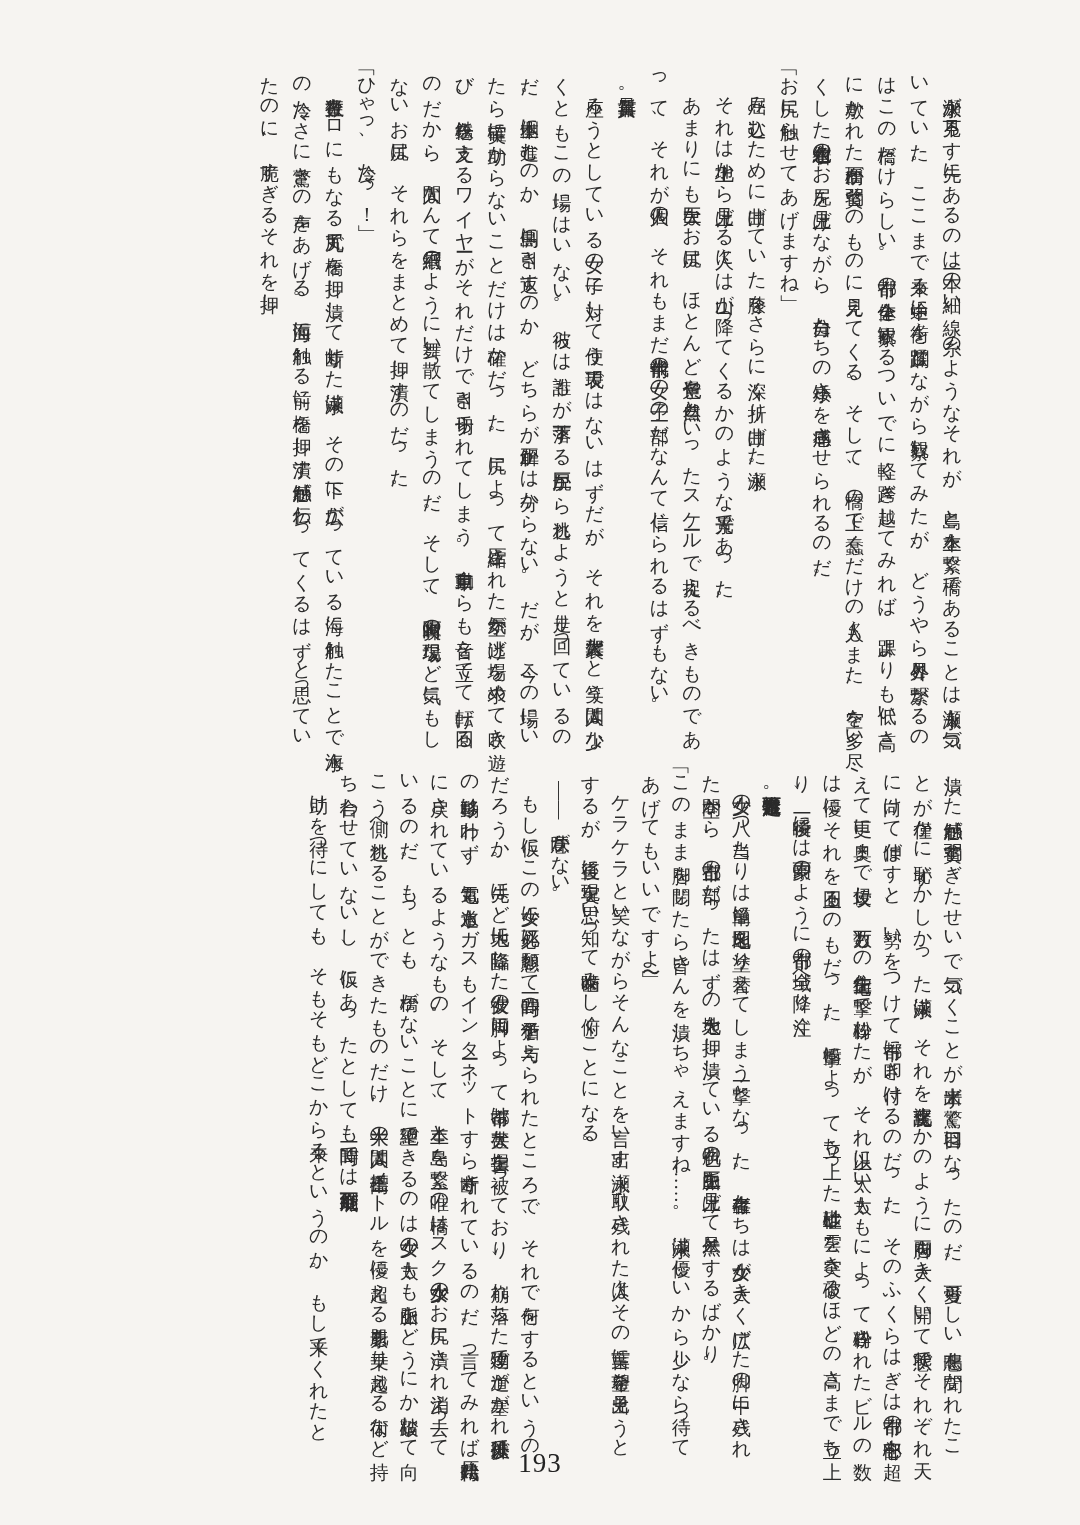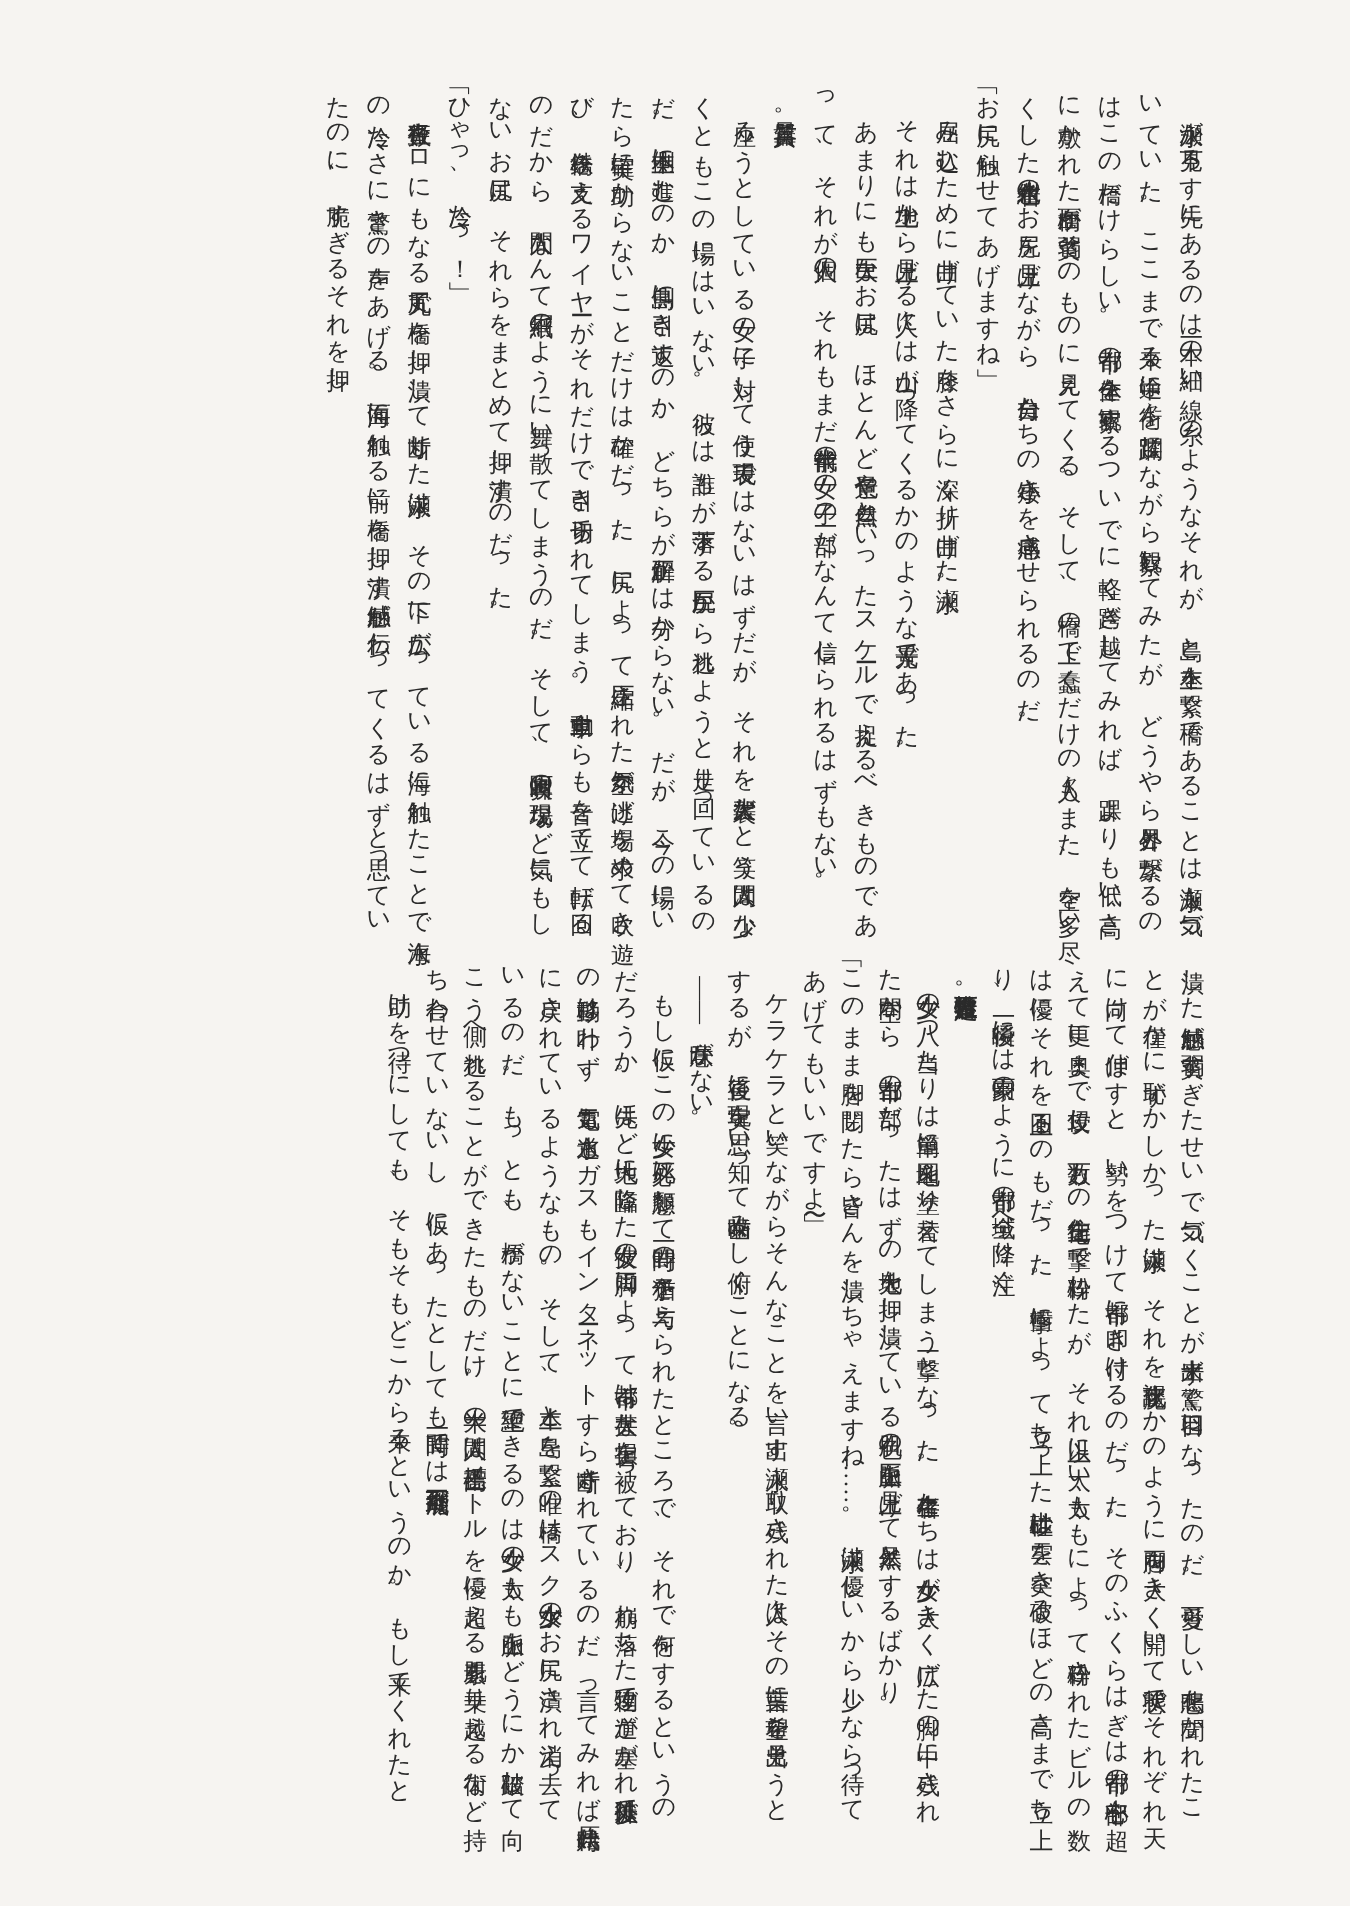--- a/index.html
+++ b/index.html
@@ -83,14 +83,15 @@
     <p class="no-indent">潰した感触が貧弱すぎたせいで気づくことが出来ず驚く羽目になったのだ。可愛らしい悲鳴を聞かれたことが僅かに恥ずかしかった瀬永は、それを誤魔化すかのように両脚を大きく開いて状態でそれぞれ天に向けて伸ばすと、勢いをつけて都市に叩き付けるのだった。そのふくらはぎは都市の中心部を超えて更に奥まで侵攻し、数万もの住宅街を一撃で粉砕したが、それ以上に太い太ももによって粉砕されたビルの数は優にそれを上回るのもだった。衝撃によって立ち上った土砂柱は雲を突き破るほどの高さまで立ち上り、一瞬後には豪雨のように都市の全域へ降り注ぐ。</p>
     <p>推定犠牲者数百万超。</p>
     <p>少女の八つ当たりは簡単に地図を塗り替えてしまう一撃となった。生存者たちは少女が大きく広げた脚の中に残された空間から、都市の一部だったはずの大地を押し潰している肌色の巨山脈を見上げて呆然とするばかり。</p>
     <p class="dialogue">「このまま脚を閉じたら皆さんを潰しちゃえますね……。瀬永は優しいから少しなら待ってあげてもいいですよ〜」</p>
     <p>ケラケラと笑いながらそんなことを言い出す瀬永。取り残された人々はその言葉に希望を見出そうとするが、直後に現実を思い知って歯噛みし俯くことになる。</p>
     <p>――意味がない。</p>
     <p>もし仮にこの少女に必死に懇願して一時間の猶予を与えられたところで、それで何をするというのだろうか。先ほど大地に降臨した彼女の両脚によって都市は甚大な損害を被っており、崩れ落ちた建物で道が塞がれ徒歩以外での移動は叶わず、電気も水道もガスもインターネットすら寸断されているのだ。言ってみれば原始時代に戻されているようなもの。そして、本土と島を繋ぐ唯一の橋はスク水少女のお尻に潰され消え去っているのだ。もっとも、橋がないことに絶望できるのは少女の太もも山脈をどうにか踏破して向こう側へ逃れることができたものだけ。大半の人間は標高千メートルを優に超える素肌を乗り越える術など持ち合わせていないし、仮にあったとしても一時間では到底不可能だ。</p>
     <p>助けを待つにしても、そもそもどこから来るというのか。もし来てくれたと</p>
   </section>
 
+  <div class="page-number">193</div>
 
 </div>
 
 </body></html>

